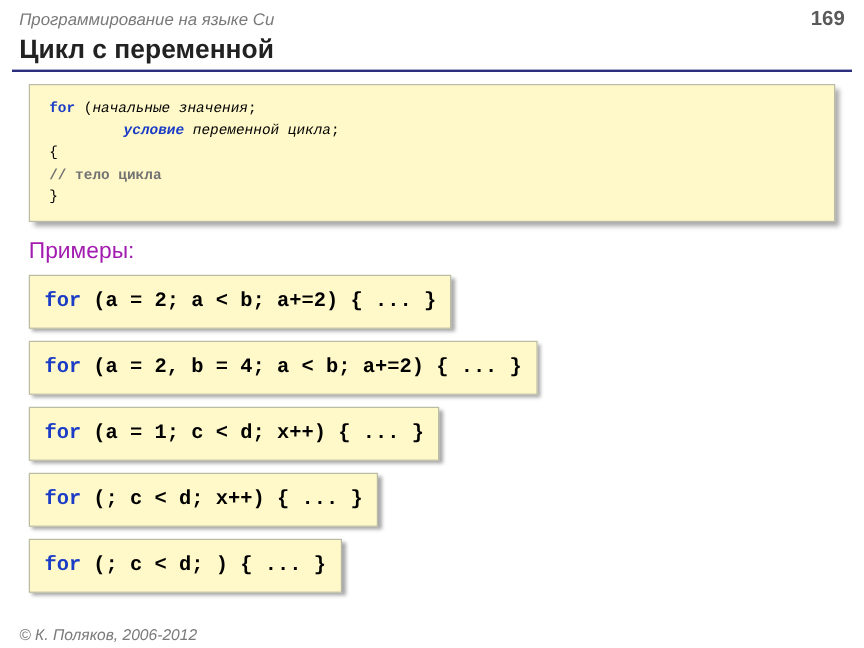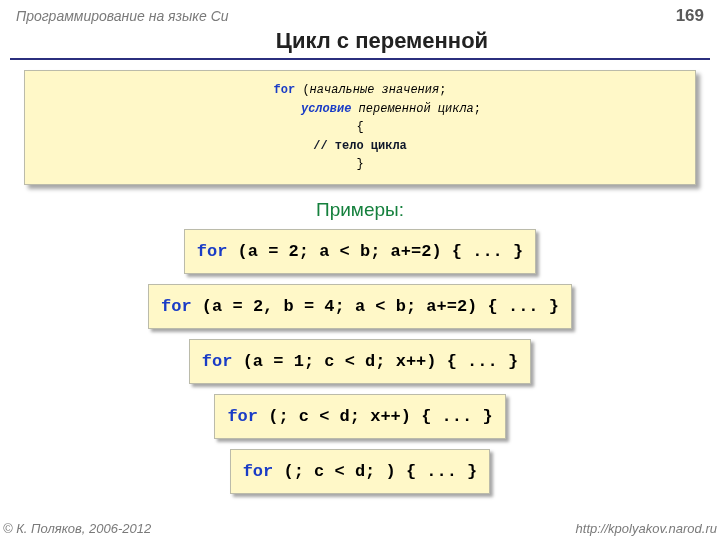--- a/index.html
+++ b/index.html
@@ -1,15 +1,15 @@
 <!DOCTYPE html>
 <html><head>
 <meta charset="utf-8">
 <style>
-  * { box-sizing: border-box; margin: 0; padding: 0; text-align: center; }
+  * { box-sizing: border-box; margin: 0; padding: 0; }
   body {
     width: 720px;
     height: 540px;
     background: #fff;
     font-family: Arial, Helvetica, sans-serif;
     position: relative;
     overflow: hidden;
   }
   .header {
     display: flex;
@@ -19,21 +19,20 @@
     color: #7a7a7a;
     font-size: 14px;
     font-style: italic;
   }
   .page-num { font-style: normal; font-weight: bold; font-size: 17px; color: #5a5a5a; }
   .title {
     font-size: 22px;
     font-weight: bold;
     color: #222;
     padding: 0 16px 4px 16px;
-    margin-left: 44px;
   }
   .rule {
     height: 2px;
     background: #2b2f7e;
     margin: 0 10px 10px 10px;
   }
   .content { padding: 0 24px; }
   .big-box {
     background: #fff8c8;
     border: 1px solid #bba;
@@ -42,23 +41,23 @@
     font-family: "Courier New", monospace;
     font-size: 12px;
     line-height: 1.55;
     margin-bottom: 14px;
     color: #000;
   }
   .big-box .line2, .big-box .line3 { padding-left: 62px; }
   .kw-for { color: #1a3cc6; font-weight: bold; }
   .kw-cond { color: #1a3cc6; font-weight: bold; font-style: italic; margin-top: 32px; }
   .ital { font-style: italic; }
-  .comment { color: #0f172a; font-weight: bold; }
+  .comment { color: #737373; font-weight: bold; }
   .examples-label {
-    color: #15803d;
+    color: #a21caf;
     font-size: 19px;
     margin: 6px 0 8px 0;
   }
   .example {
     background: #fff8c8;
     border: 1px solid #bba;
     box-shadow: 3px 3px 3px rgba(0,0,0,0.35);
     padding: 12px 12px;
     font-family: "Courier New", monospace;
     font-size: 17px;
@@ -68,21 +67,21 @@
     display: inline-block;
     white-space: pre;
   }
   .example .kw-for { font-weight: bold; }
   .footer {
     position: absolute;
     bottom: 4px;
     left: 0; right: 0;
     display: flex;
     justify-content: space-between;
-    padding: 0 3px;
+    padding: 0 16px;
     color: #7a7a7a;
     font-size: 13px;
     font-style: italic;
   }
 </style>
 </head>
 <body>
 
 <div class="header">
   <span>Программирование на языке Си</span>
@@ -115,14 +114,13 @@
   <div><span class="example"><span class="kw-for">for</span><span> (a = 1; c &lt; d; x++) { ... }</span></span></div>
 
   <div><span class="example"><span class="kw-for">for</span><span> (; c &lt; d; x++) { ... }</span></span></div>
 
   <div><span class="example"><span class="kw-for">for</span><span> (; c &lt; d; ) { ... }</span></span></div>
 
 </div>
 
 <div class="footer">
   <span>© К. Поляков, 2006-2012</span>
-  <span>http://kpolyakov.narod.ru</span>
 </div>
 
 </body></html>

